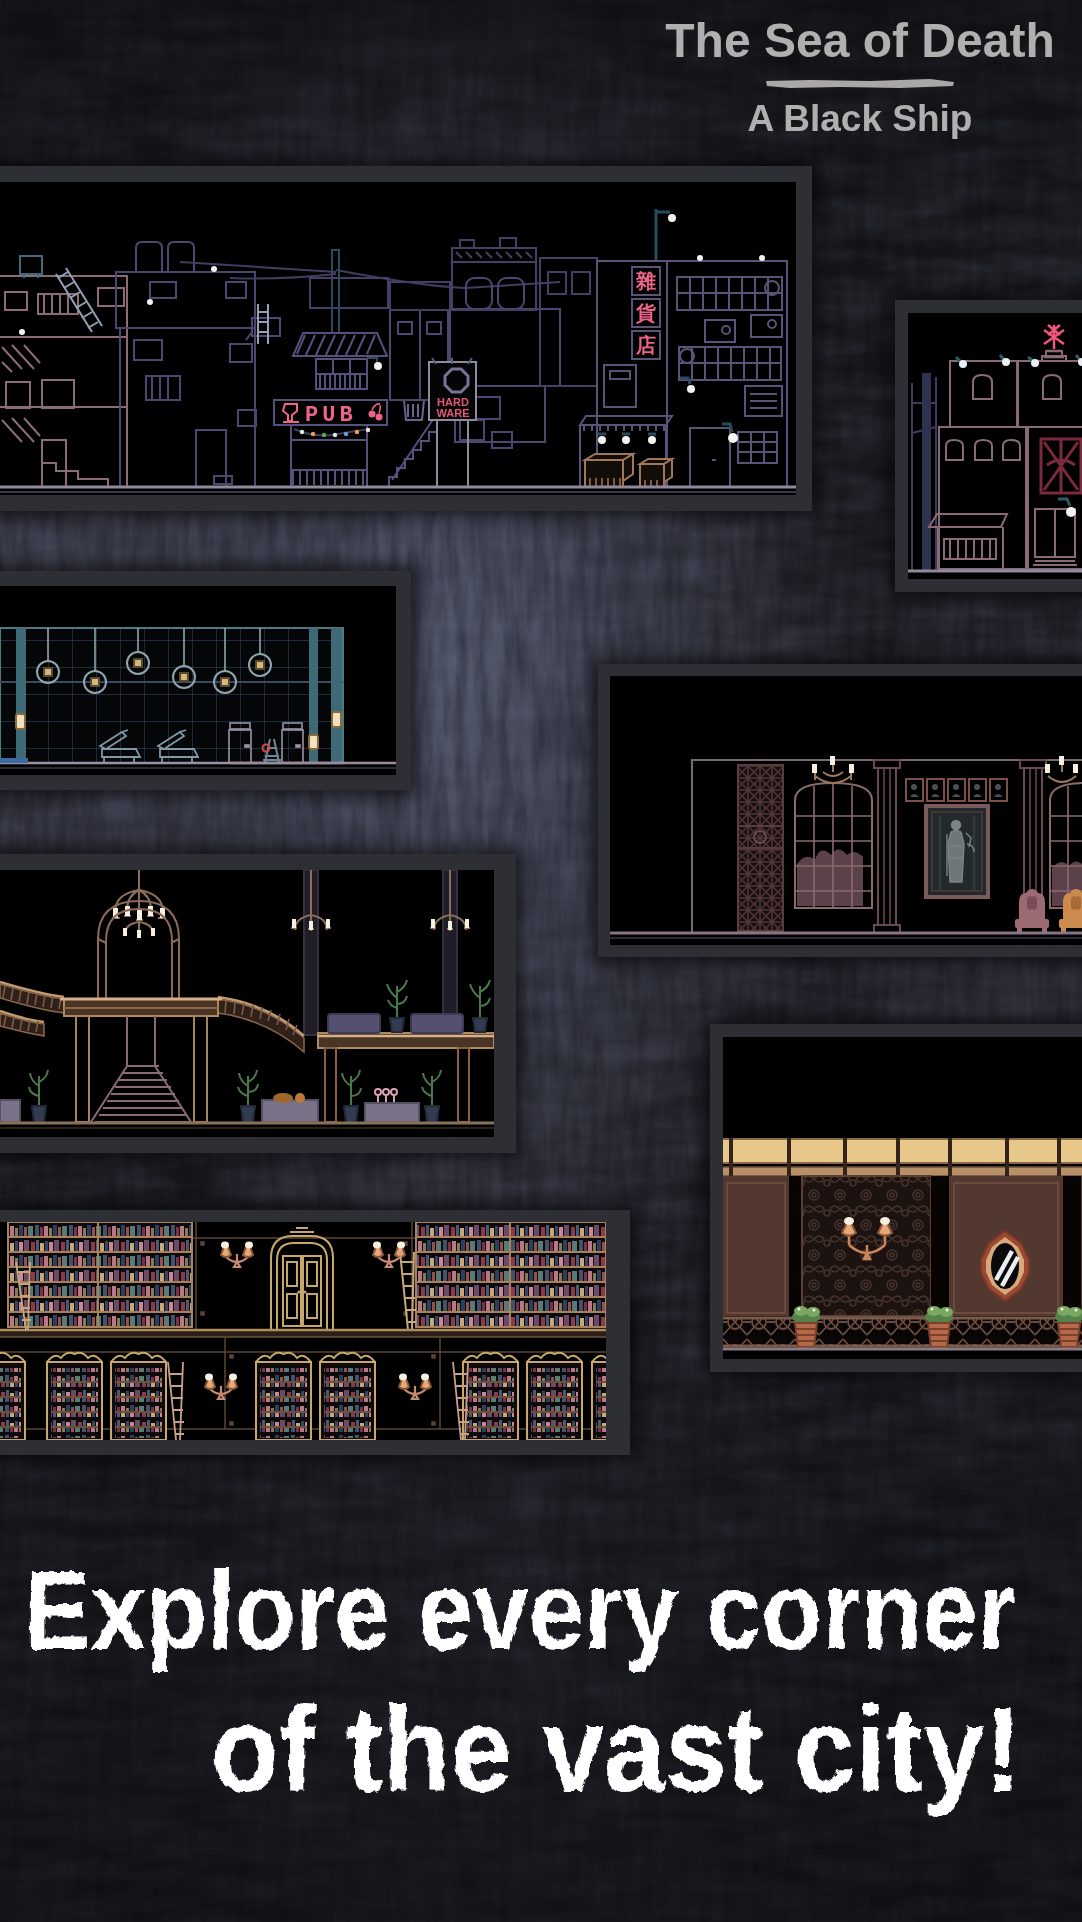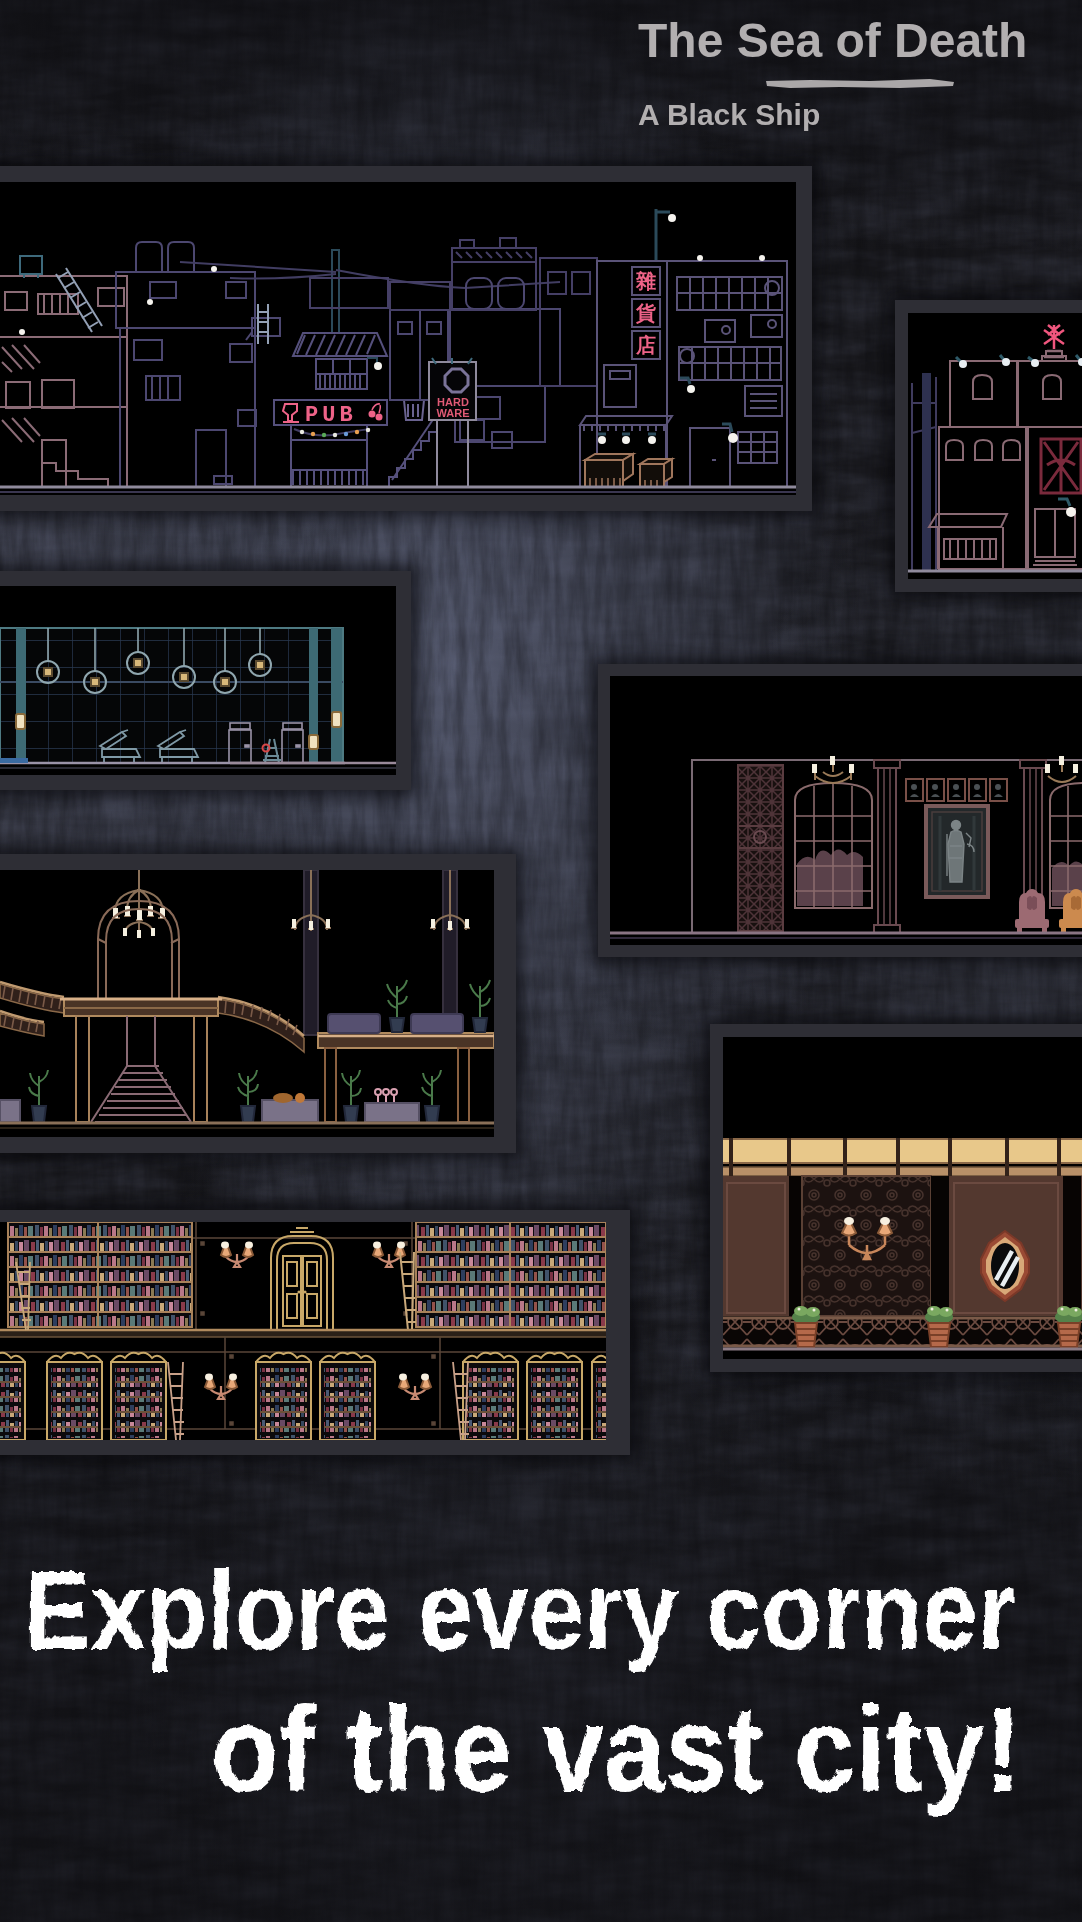--- a/index.html
+++ b/index.html
@@ -57,26 +57,26 @@
   <rect width="1082" height="1922" fill="url(#g2)"></rect>
   <rect width="1082" height="1922" fill="url(#g3)"></rect>
   <rect width="1082" height="1922" fill="url(#g4)"></rect>
   <rect width="1082" height="1922" filter="url(#grain)" opacity="0.55"></rect>
   <rect width="1082" height="1922" filter="url(#scratch)" opacity="0.7"></rect>
   <rect width="1082" height="260" fill="url(#topdark)"></rect>
   <rect y="1280" width="1082" height="642" fill="url(#botdark)"></rect>
 </svg>
 </div>
 
-<div style="position:absolute;left:638px;top:13px;width:444px;text-align:left;color:#b2afb0;">
+<div style="position:absolute;left:638px;top:13px;width:444px;text-align:center;color:#b2afb0;">
   <div style="font-size:48px;font-weight:bold;letter-spacing:0px;">The Sea of Death</div>
   <svg width="200" height="16" style="margin:8px auto 4px;display:block;">
       <path d="M6 5 L50 4 L110 5 L170 3 L194 6 L193 10 L140 12 L80 11 L30 12 L7 10 Z" fill="#aaa7a8"></path>
     </svg>
-  <div style="font-size:30px;font-weight:bold;margin-top:6px;">A Black Ship</div>
+  <div style="font-size:37px;font-weight:bold;margin-top:6px;">A Black Ship</div>
 </div>
 
 <div class="panel" style="left:-16px;top:166px;width:828px;height:345px;border:16px solid #2e2e35;box-sizing:border-box;">
 <svg width="796" height="313" viewBox="0 0 796 313">
 <g fill="none" stroke-width="2">
 
  <g stroke="#8b6b76">
   <rect x="-4" y="94" width="131" height="211"></rect>
   <line x1="0" y1="155" x2="127" y2="155"></line>
           <line x1="0" y1="225" x2="127" y2="225"></line>

